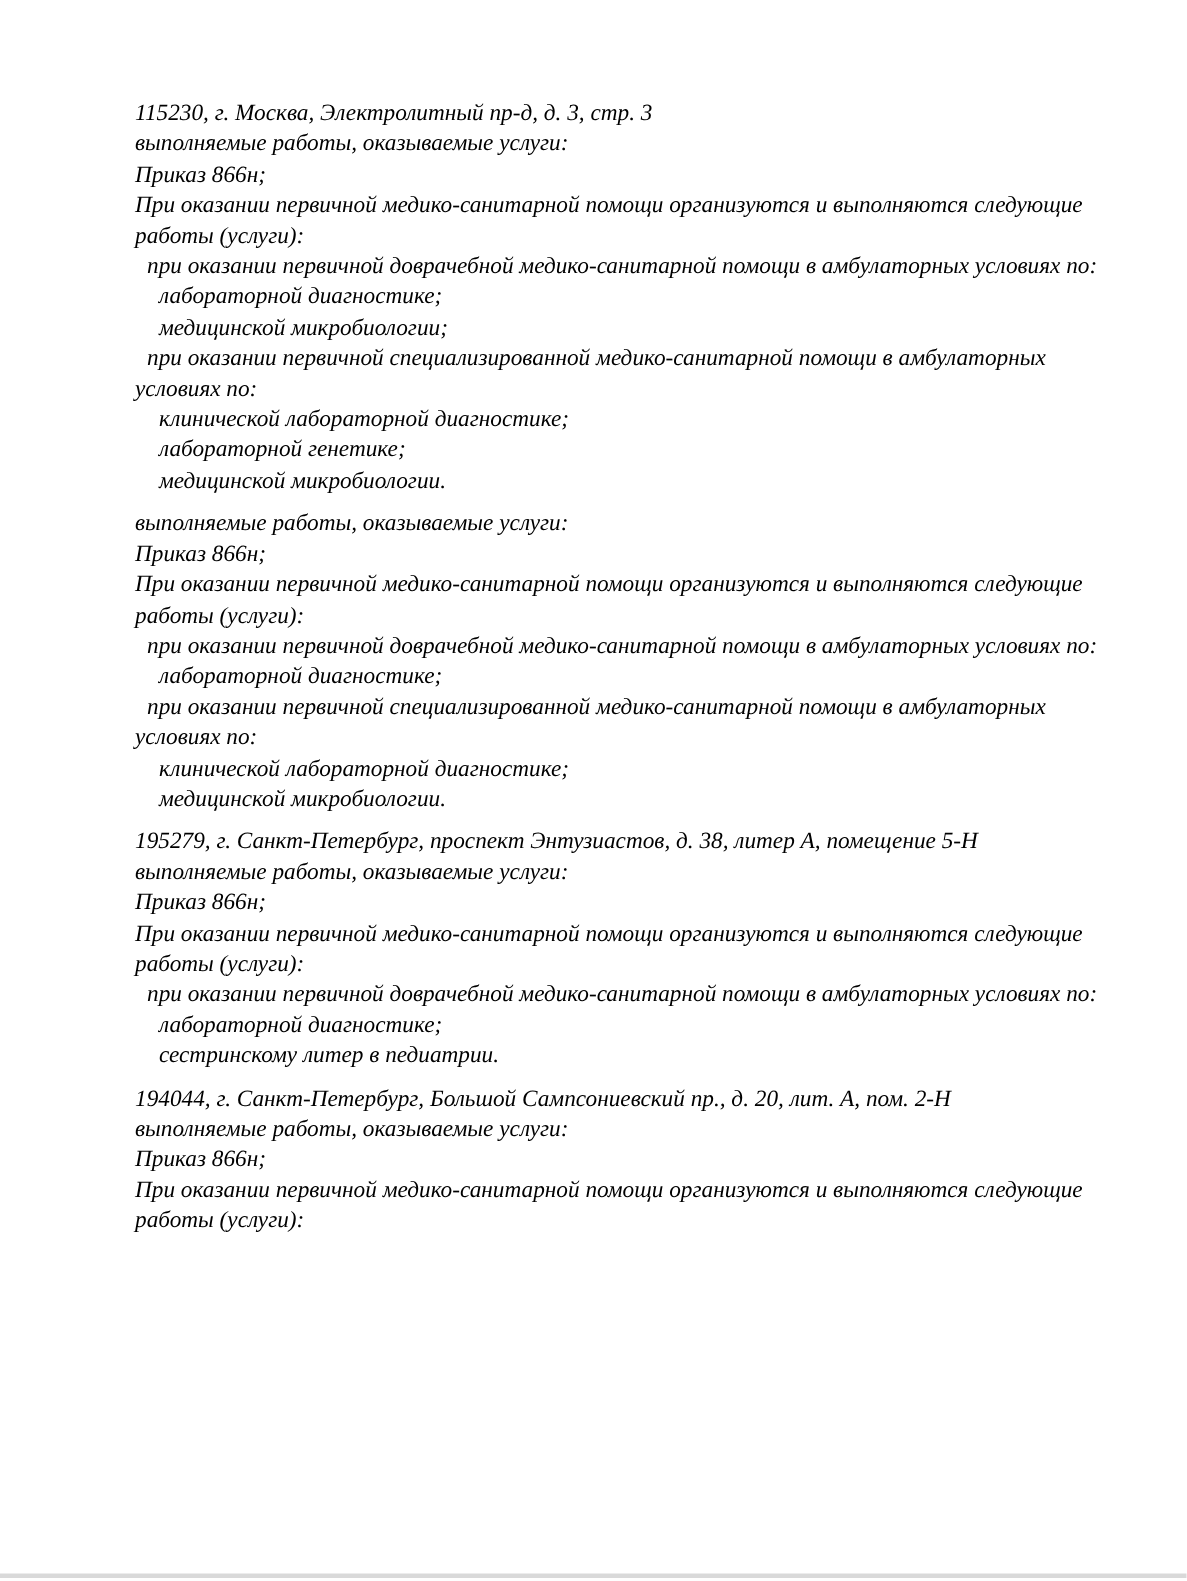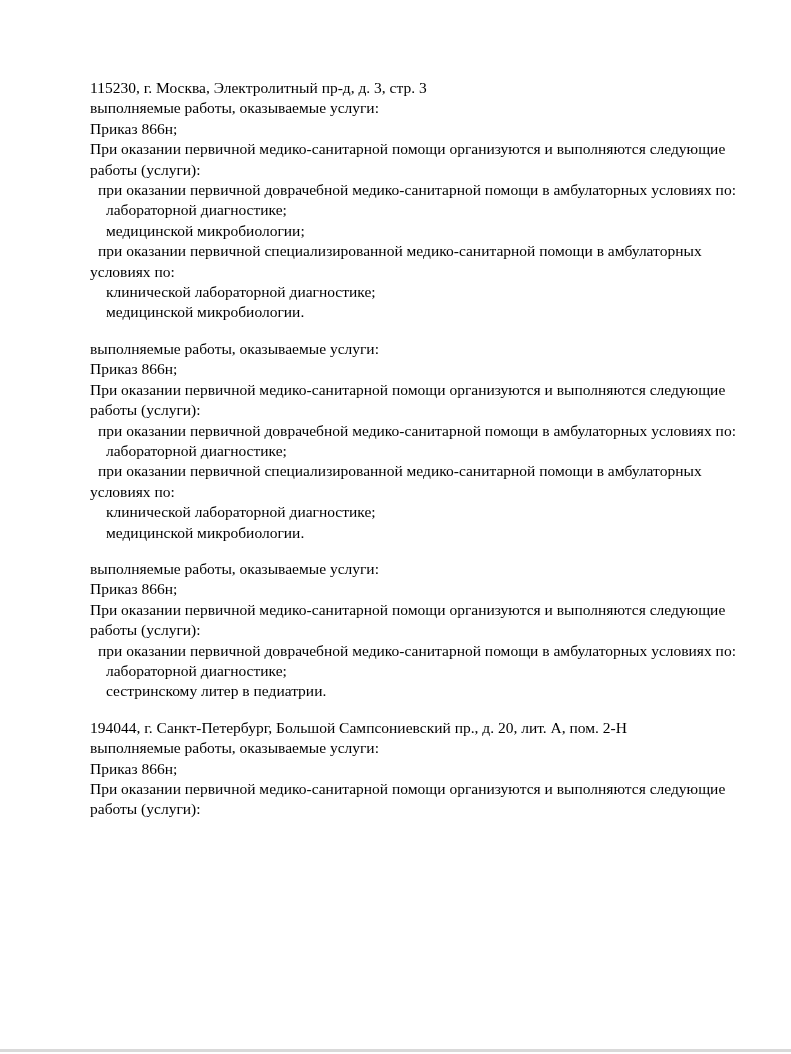--- a/index.html
+++ b/index.html
@@ -17,21 +17,22 @@
     line-height: 20.4px;
     color: #000000;
   }
   .doc {
     position: absolute;
     left: 90px;
     top: 62px;
     width: 652px;
   }
   .location {
-    margin: 16px 0 8px 0;
+    margin: 4px 0 8px 0;
+    font-style: italic;
   }
   .line {
     margin: 0;
     padding: 0;
   }
   .care-heading {
     text-indent: 8px;
   }
   .service-item {
     padding-left: 16px;
@@ -53,35 +54,37 @@
   <section class="location">
     <p class="line">115230, г. Москва, Электролитный пр-д, д. 3, стр. 3</p>
     <p class="line">выполняемые работы, оказываемые услуги:</p>
     <p class="line">Приказ 866н;</p>
     <p class="line">При оказании первичной медико-санитарной помощи организуются и выполняются следующие работы (услуги):</p>
     <p class="line care-heading">при оказании первичной доврачебной медико-санитарной помощи в амбулаторных условиях по:</p>
     <p class="line service-item">лабораторной диагностике;</p>
     <p class="line service-item">медицинской микробиологии;</p>
     <p class="line care-heading">при оказании первичной специализированной медико-санитарной помощи в амбулаторных условиях по:</p>
     <p class="line service-item">клинической лабораторной диагностике;</p>
+    <p class="line service-item">лабораторной генетике;</p>
     <p class="line service-item">медицинской микробиологии.</p>
   </section>
 
   <section class="location">
     <p class="line">выполняемые работы, оказываемые услуги:</p>
     <p class="line">Приказ 866н;</p>
     <p class="line">При оказании первичной медико-санитарной помощи организуются и выполняются следующие работы (услуги):</p>
     <p class="line care-heading">при оказании первичной доврачебной медико-санитарной помощи в амбулаторных условиях по:</p>
     <p class="line service-item">лабораторной диагностике;</p>
     <p class="line care-heading">при оказании первичной специализированной медико-санитарной помощи в амбулаторных условиях по:</p>
     <p class="line service-item">клинической лабораторной диагностике;</p>
     <p class="line service-item">медицинской микробиологии.</p>
   </section>
 
   <section class="location">
+    <p class="line">195279, г. Санкт-Петербург, проспект Энтузиастов, д. 38, литер А, помещение 5-Н</p>
     <p class="line">выполняемые работы, оказываемые услуги:</p>
     <p class="line">Приказ 866н;</p>
     <p class="line">При оказании первичной медико-санитарной помощи организуются и выполняются следующие работы (услуги):</p>
     <p class="line care-heading">при оказании первичной доврачебной медико-санитарной помощи в амбулаторных условиях по:</p>
     <p class="line service-item">лабораторной диагностике;</p>
     <p class="line service-item">сестринскому литер в педиатрии.</p>
   </section>
 
   <section class="location">
     <p class="line">194044, г. Санкт-Петербург, Большой Сампсониевский пр., д. 20, лит. А, пом. 2-Н</p>

